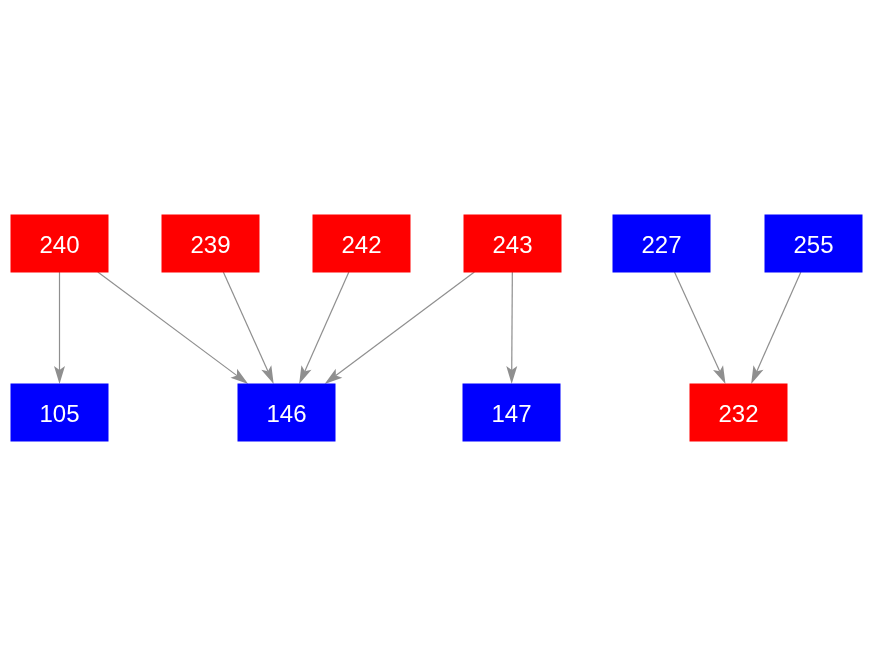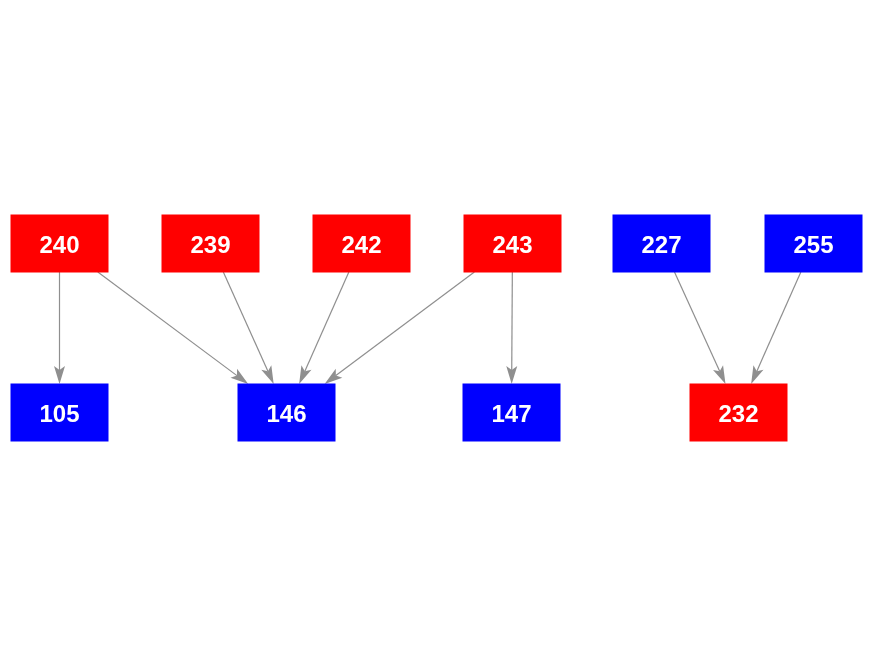--- a/index.html
+++ b/index.html
@@ -9,21 +9,20 @@
     width: 875px;
     height: 656px;
     overflow: hidden;
     font-family: "Liberation Sans", sans-serif;
   }
   #stage {
     position: relative;
     width: 875px;
     height: 574px;
     background: #ffffff;
-    font-weight: bold;
   }
   svg { display: block; }
   .node-rect { stroke-width: 1; }
   .node-label {
     font-family: "Liberation Sans", sans-serif;
     font-size: 24px;
     fill: #ffffff;
   }
   .edge-line { fill: none; }
 </style>

